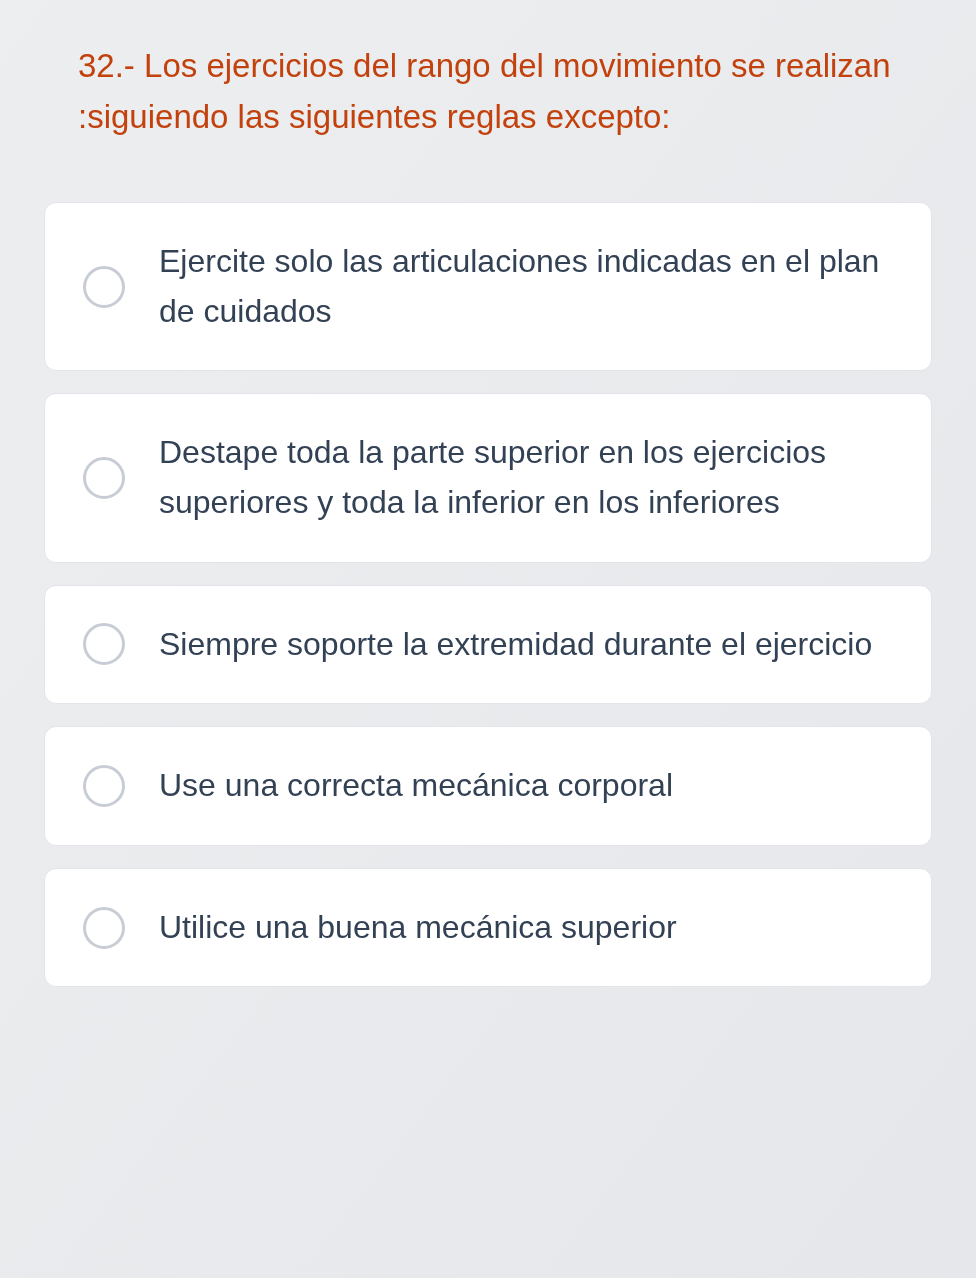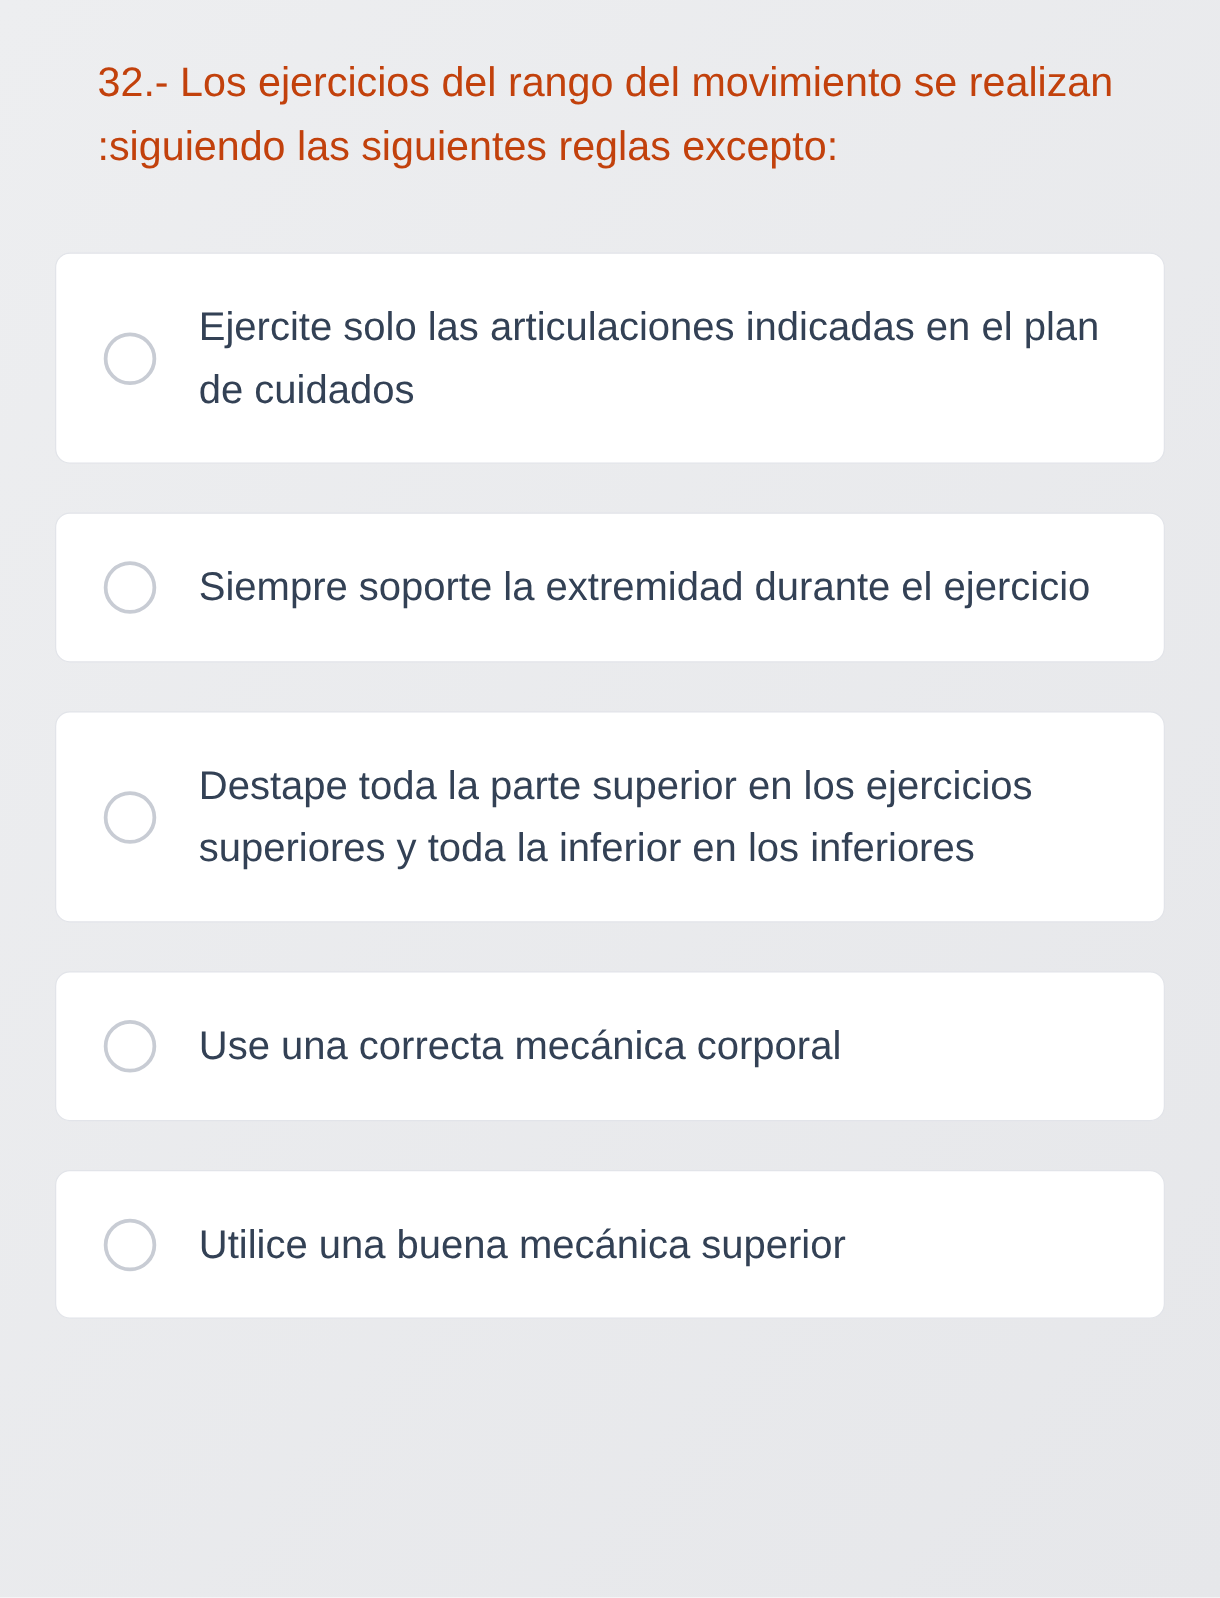--- a/index.html
+++ b/index.html
@@ -20,21 +20,21 @@
       line-height: 1.55;
       color: #c2410c;
       margin-left: 34px;
       margin-right: 10px;
       margin-bottom: 60px;
       font-weight: 400;
     }
     .options-container {
       display: flex;
       flex-direction: column;
-      gap: 39px;
+      gap: 22px;
     }
     .option-card {
       background: #ffffff;
       border: 1px solid #e2e4e9;
       border-radius: 12px;
       padding: 34px 28px 34px 38px;
       display: flex;
       align-items: center;
       gap: 34px;
       cursor: pointer;
@@ -58,25 +58,25 @@
 
 <div class="question-text">32.- Los ejercicios del rango del movimiento se realizan :siguiendo las siguientes reglas excepto:</div>
 
 <div class="options-container">
   <div class="option-card">
     <div class="radio-circle"></div>
     <div class="option-text">Ejercite solo las articulaciones indicadas en el plan de cuidados</div>
   </div>
   <div class="option-card">
     <div class="radio-circle"></div>
-    <div class="option-text">Siempre soporte la extremidad durante el ejercicio</div>
+    <div class="option-text">Destape toda la parte superior en los ejercicios superiores y toda la inferior en los inferiores</div>
   </div>
   <div class="option-card">
     <div class="radio-circle"></div>
-    <div class="option-text">Destape toda la parte superior en los ejercicios superiores y toda la inferior en los inferiores</div>
+    <div class="option-text">Siempre soporte la extremidad durante el ejercicio</div>
   </div>
   <div class="option-card">
     <div class="radio-circle"></div>
     <div class="option-text">Use una correcta mecánica corporal</div>
   </div>
   <div class="option-card">
     <div class="radio-circle"></div>
     <div class="option-text">Utilice una buena mecánica superior</div>
   </div>
 </div>

